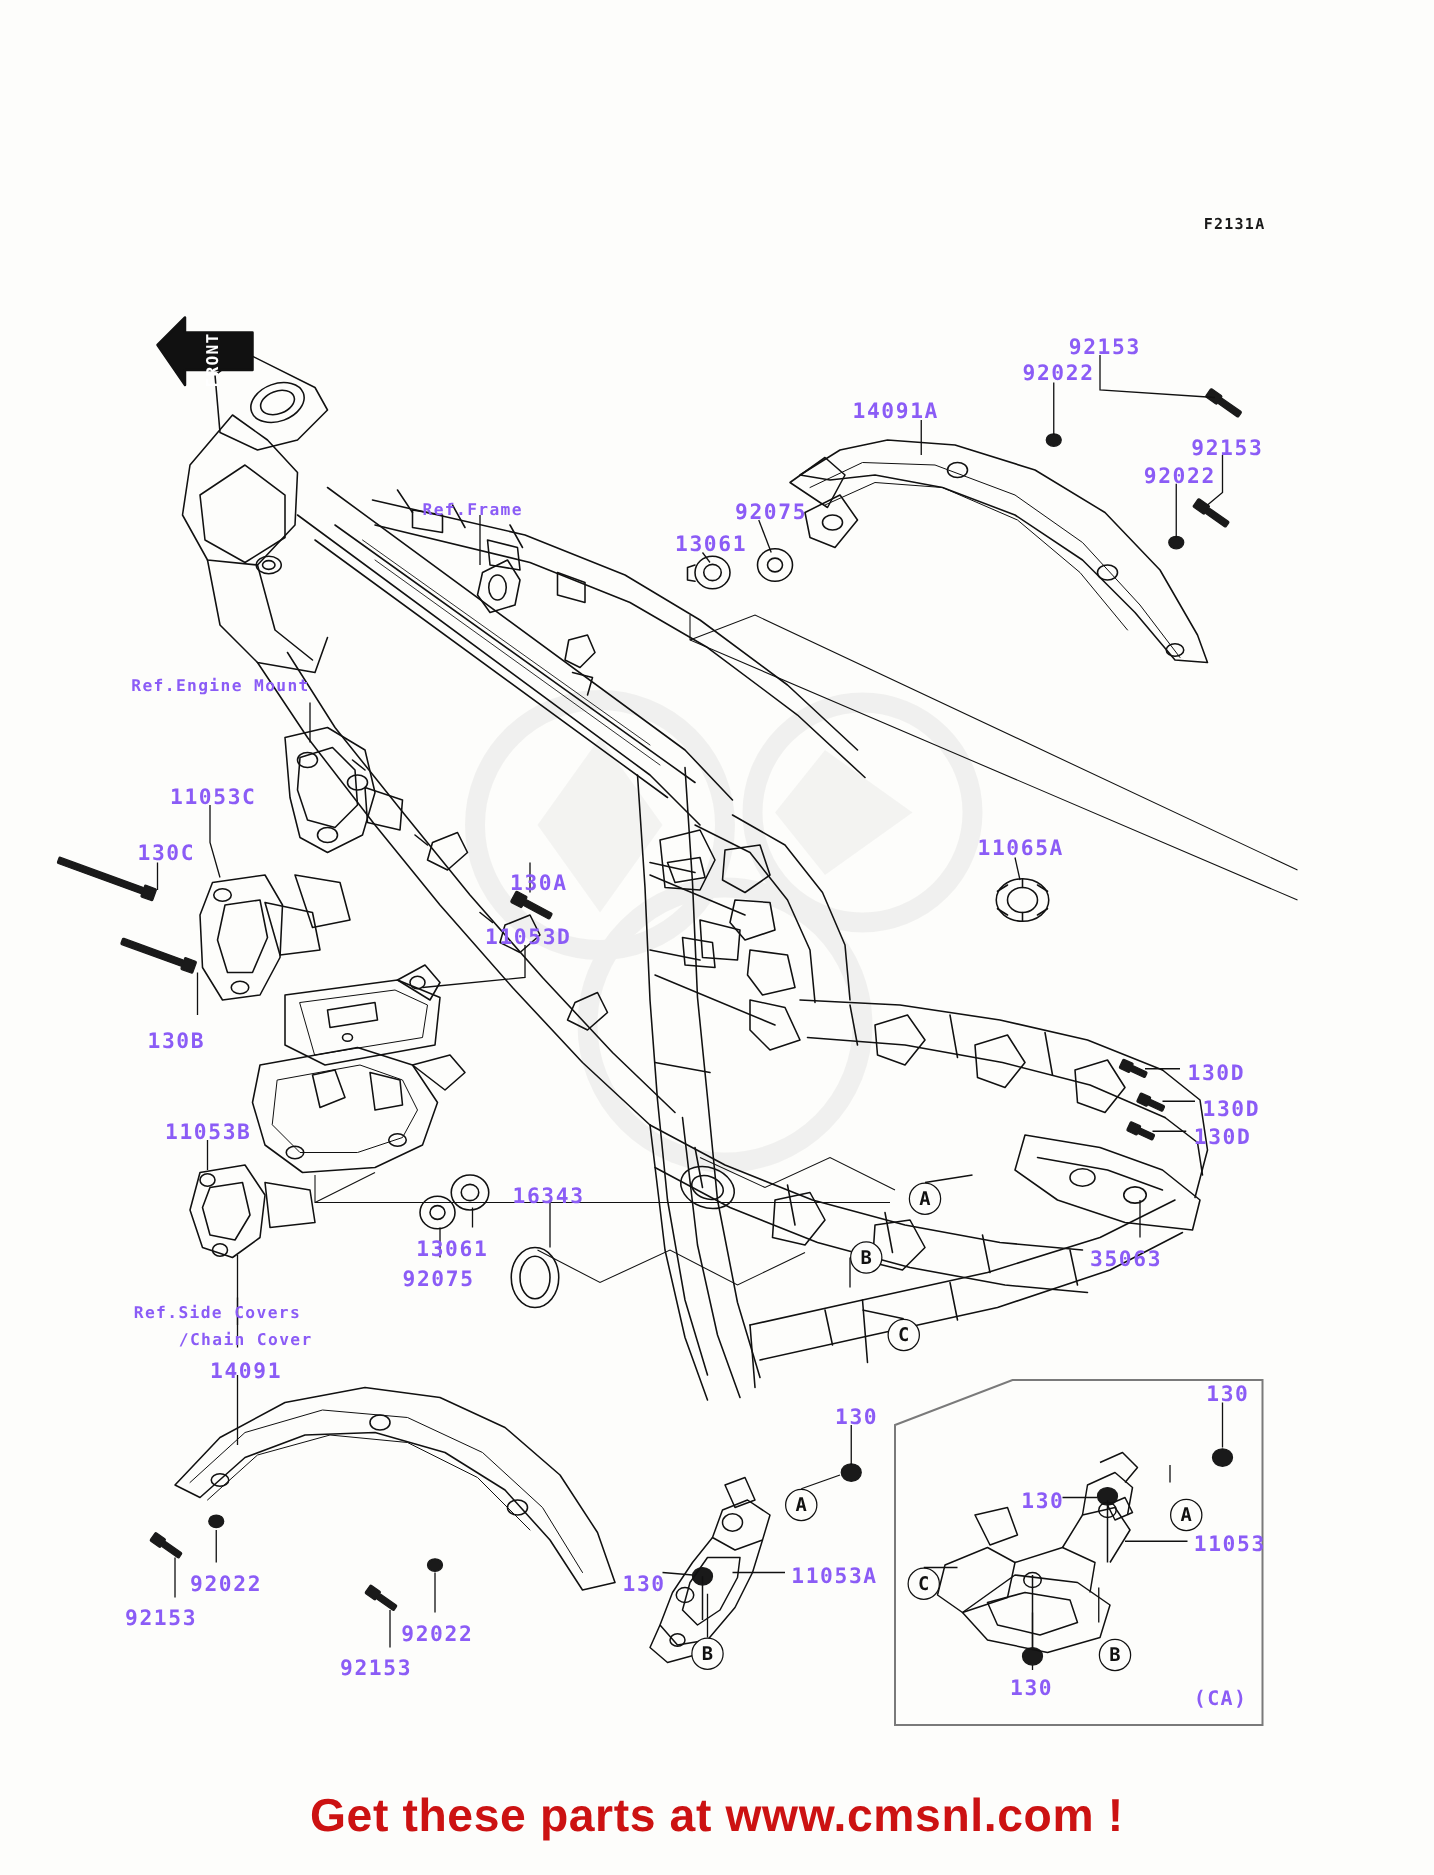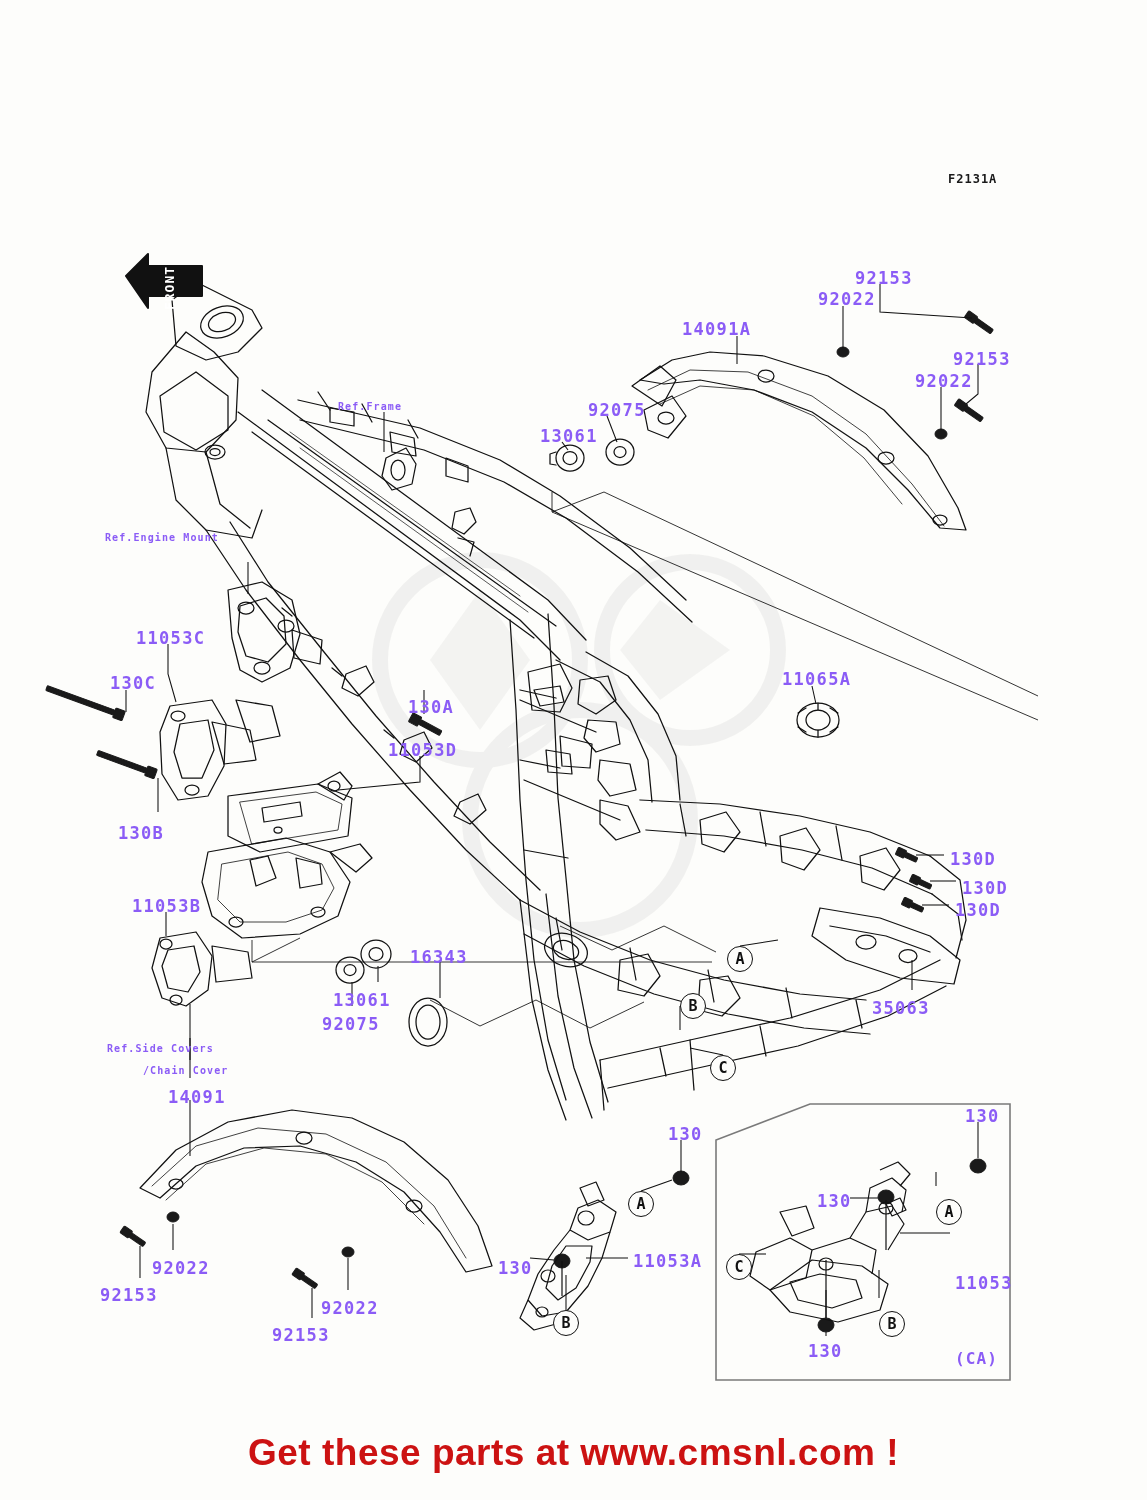--- a/index.html
+++ b/index.html
@@ -66,28 +66,29 @@
     position: absolute;
     font-family: "DejaVu Sans Mono", monospace;
     font-size: 17px;
     font-weight: bold;
     color: #8b5cf6;
     letter-spacing: 1.3px;
     white-space: nowrap;
     line-height: 1.25;
   }
   .lbl.ref {
-    font-size: 10px;
+    font-size: 13px;
     letter-spacing: 1.1px;
   }
   .lbl.code {
     font-size: 12px;
     font-weight: bold;
     letter-spacing: 1.0px;
     color: #1a1a1a;
+    margin-left: 15px;
   }
   .lbl.ca {
     font-size: 16px;
     letter-spacing: 1.1px;
   }
   
   .marker {
     position: absolute;
     width: 26px;
     height: 26px;
@@ -541,25 +542,25 @@
     <div class="lbl" style="left:168px;  top:1027px;">14091</div>
     <div class="lbl" style="left:152px;  top:1198px;">92022</div>
     <div class="lbl" style="left:100px;  top:1225px;">92153</div>
     <div class="lbl" style="left:321px;  top:1238px;">92022</div>
     <div class="lbl" style="left:272px;  top:1265px;">92153</div>
     <div class="lbl" style="left:668px;  top:1064px;">130</div>
     <div class="lbl" style="left:498px;  top:1198px;">130</div>
     <div class="lbl" style="left:633px;  top:1191px;">11053A</div>
     <div class="lbl" style="left:965px;  top:1046px;">130</div>
     <div class="lbl" style="left:817px;  top:1131px;">130</div>
-    <div class="lbl" style="left:955px;  top:1166px;margin-top:47px;">11053</div>
+    <div class="lbl" style="left:955px;  top:1166px;">11053</div>
     <div class="lbl" style="left:808px;  top:1281px;">130</div>
 
     <div class="lbl ref" style="left:338px;  top:341px;">Ref.Frame</div>
-    <div class="lbl ref" style="left:105px;  top:472px;">Ref.Engine Mount</div>
+    <div class="lbl ref" style="left:105px;  top:482px;">Ref.Engine Mount</div>
     <div class="lbl ref" style="left:107px;  top:983px;">Ref.Side Covers</div>
     <div class="lbl ref" style="left:143px;  top:1005px;">/Chain Cover</div>
 
     <div class="marker" style="left:727px;  top:886px;">A</div>
     <div class="marker" style="left:680px;  top:933px;">B</div>
     <div class="marker" style="left:710px;  top:995px;">C</div>
     <div class="marker" style="left:628px;  top:1131px;">A</div>
     <div class="marker" style="left:553px;  top:1250px;">B</div>
     <div class="marker" style="left:936px;  top:1139px;">A</div>
     <div class="marker" style="left:726px;  top:1194px;">C</div>

